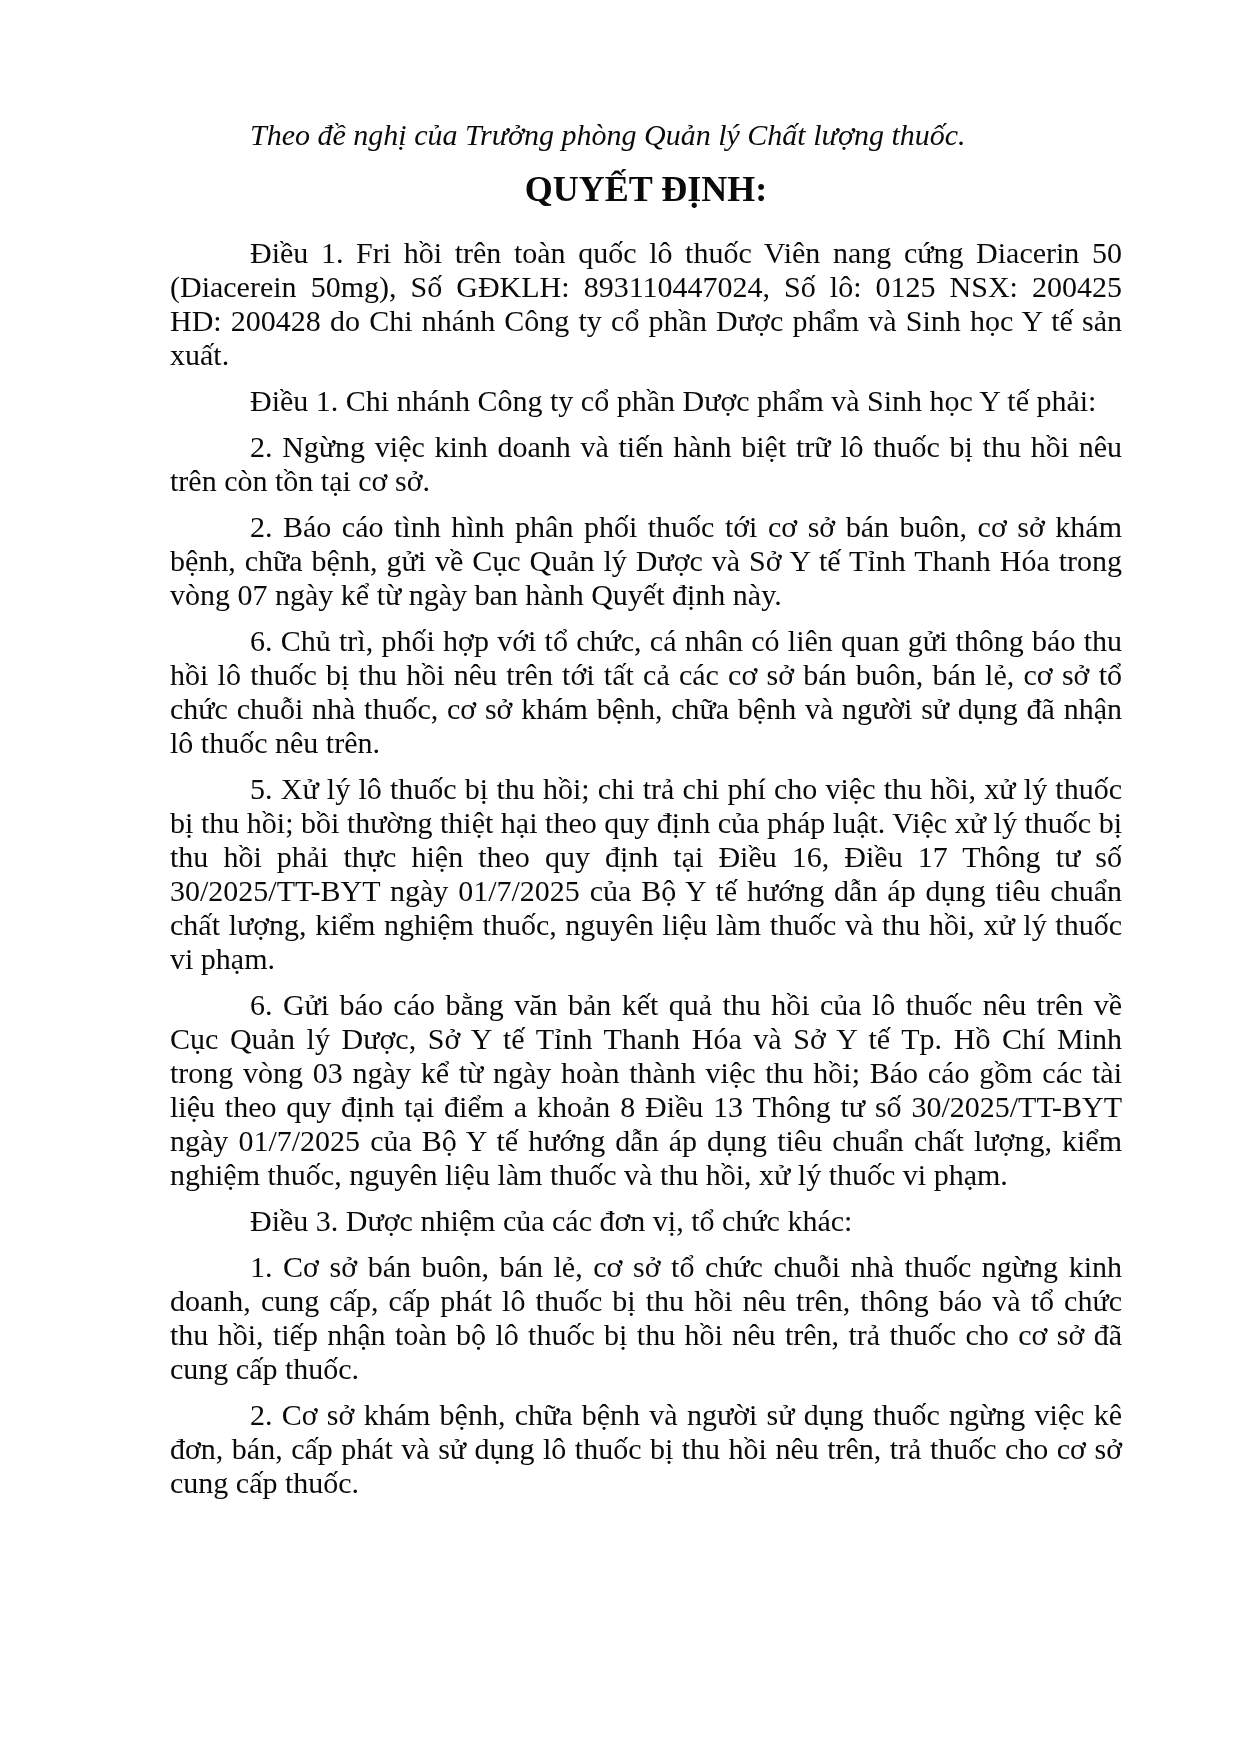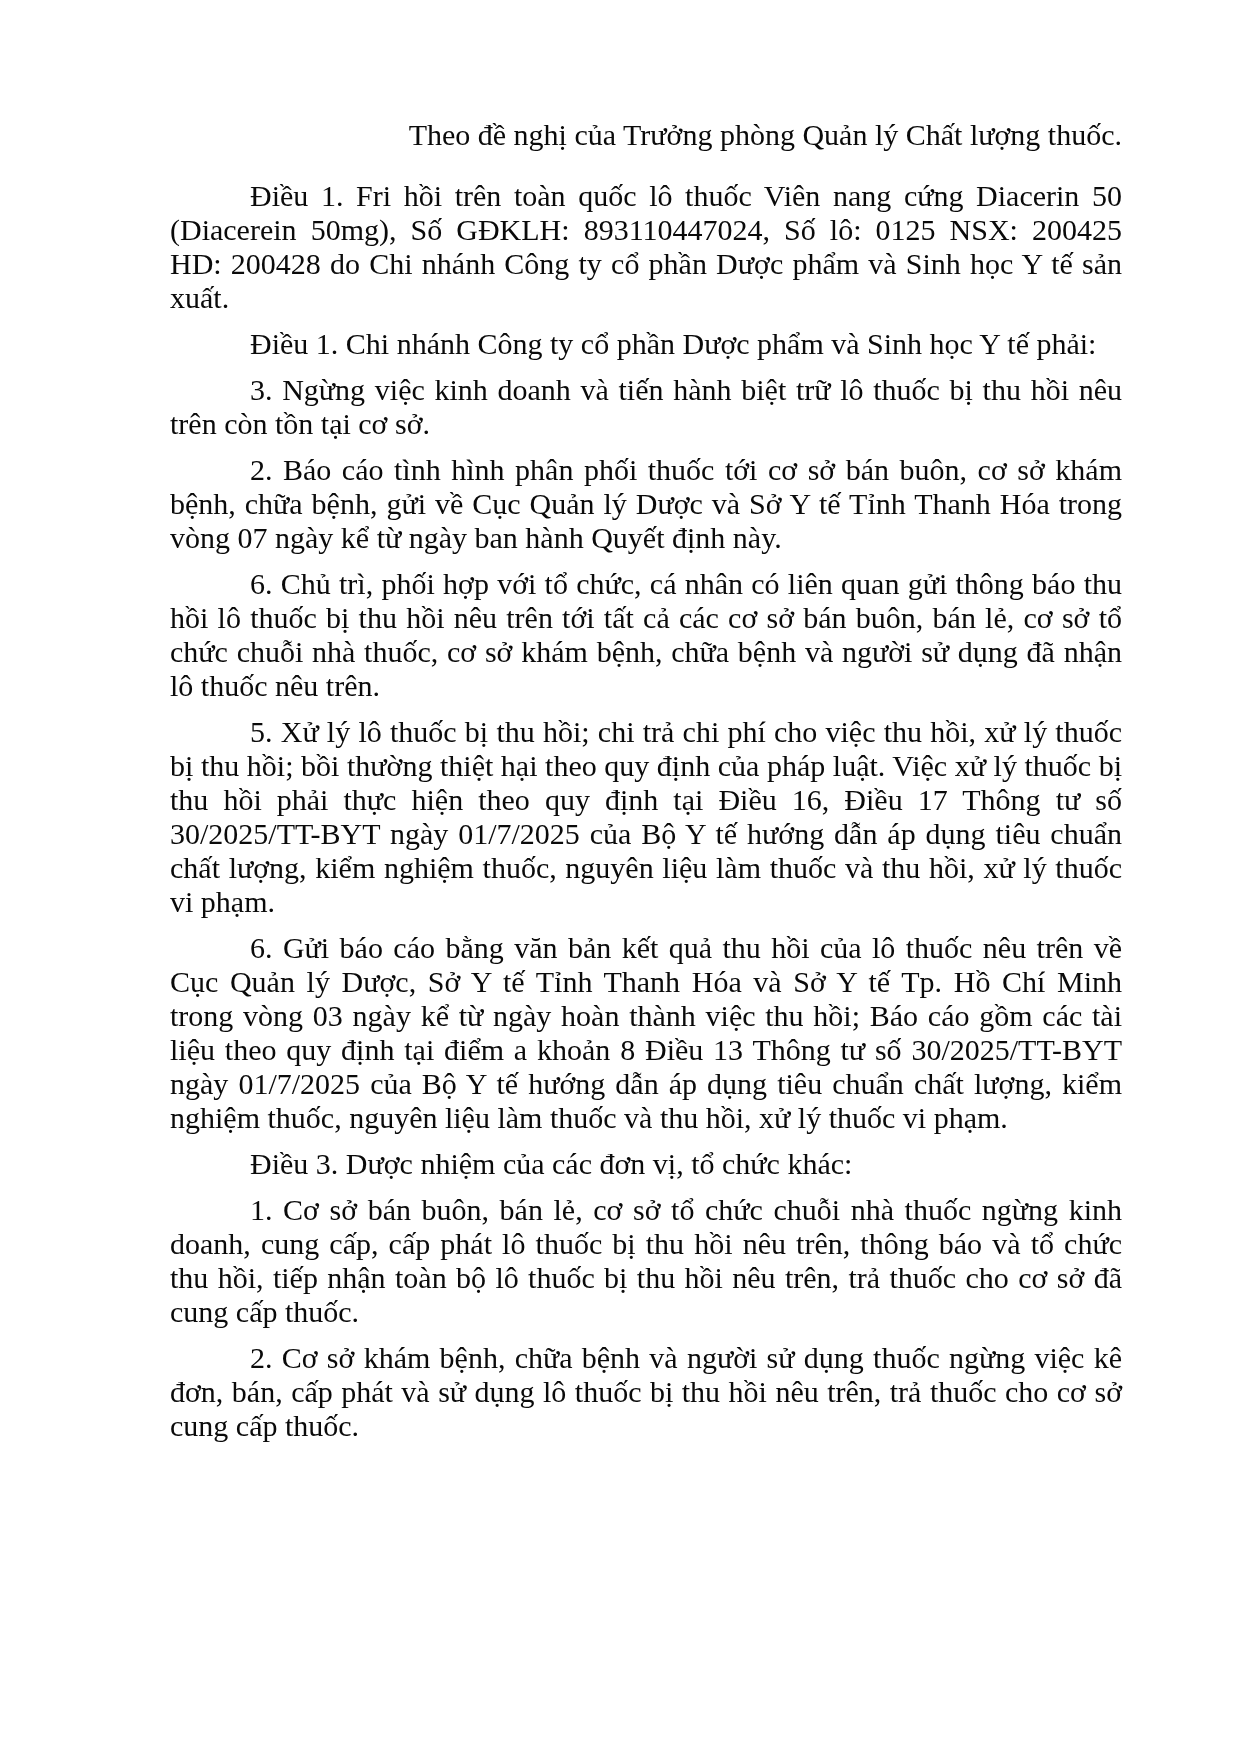--- a/index.html
+++ b/index.html
@@ -14,23 +14,24 @@
     background: #ffffff;
     box-sizing: border-box;
     padding: 118px 119px 0 170px;
     color: #0a0a0a;
     font-family: "Liberation Serif", "DejaVu Serif", serif;
     font-size: 30px;
     line-height: 34px;
     overflow: hidden;
   }
   .intro {
-    margin: 0 0 27px 0;
+    margin: 0 0 16px 0;
     text-indent: 80px;
-    text-align: right;
+    font-style: italic;
+    text-align: left;
   }
   .title {
     margin: 14px 0 26px 0;
     font-size: 36px;
     line-height: 42px;
     font-weight: bold;
     text-align: center;
   }
   .para {
     margin: 0 0 12px 0;
@@ -42,32 +43,33 @@
     font-weight: normal;
   }
 </style>
 </head>
 <body>
 
 <div class="page">
 
   <p class="intro">Theo đề nghị của Trưởng phòng Quản lý Chất lượng thuốc.</p>
 
+  <h1 class="title">QUYẾT ĐỊNH:</h1>
 
   <p class="para">
     <b>Điều 1.</b>
     <span>Fri hồi trên toàn quốc lô thuốc Viên nang cứng Diacerin 50 (Diacerein 50mg), Số GĐKLH: 893110447024, Số lô: 0125  NSX: 200425  HD: 200428 do Chi nhánh Công ty cổ phần Dược phẩm và Sinh học Y tế sản xuất.</span>
   </p>
 
   <p class="para">
     <b>Điều 1.</b>
     <span>Chi nhánh Công ty cổ phần Dược phẩm và Sinh học Y tế phải:</span>
   </p>
 
-  <p class="para">3. Ngừng việc kinh doanh và tiến hành biệt trữ lô thuốc bị thu hồi nêu trên còn tồn tại cơ sở.</p>
+  <p class="para">2. Ngừng việc kinh doanh và tiến hành biệt trữ lô thuốc bị thu hồi nêu trên còn tồn tại cơ sở.</p>
   <p class="para">2. Báo cáo tình hình phân phối thuốc tới cơ sở bán buôn, cơ sở khám bệnh, chữa bệnh, gửi về Cục Quản lý Dược và Sở Y tế Tỉnh Thanh Hóa trong vòng 07 ngày kể từ ngày ban hành Quyết định này.</p>
   <p class="para">6. Chủ trì, phối hợp với tổ chức, cá nhân có liên quan gửi thông báo thu hồi lô thuốc bị thu hồi nêu trên tới tất cả các cơ sở bán buôn, bán lẻ, cơ sở tổ chức chuỗi nhà thuốc, cơ sở khám bệnh, chữa bệnh và người sử dụng đã nhận lô thuốc nêu trên.</p>
   <p class="para">5. Xử lý lô thuốc bị thu hồi; chi trả chi phí cho việc thu hồi, xử lý thuốc bị thu hồi; bồi thường thiệt hại theo quy định của pháp luật. Việc xử lý thuốc bị thu hồi phải thực hiện theo quy định tại Điều 16, Điều 17 Thông tư số 30/2025/TT-BYT ngày 01/7/2025 của Bộ Y tế hướng dẫn áp dụng tiêu chuẩn chất lượng, kiểm nghiệm thuốc, nguyên liệu làm thuốc và thu hồi, xử lý thuốc vi phạm.</p>
   <p class="para">6. Gửi báo cáo bằng văn bản kết quả thu hồi của lô thuốc nêu trên về Cục Quản lý Dược, Sở Y tế Tỉnh Thanh Hóa và Sở Y tế Tp. Hồ Chí Minh trong vòng 03 ngày kể từ ngày hoàn thành việc thu hồi; Báo cáo gồm các tài liệu theo quy định tại điểm a khoản 8 Điều 13 Thông tư số 30/2025/TT-BYT ngày 01/7/2025 của Bộ Y tế hướng dẫn áp dụng tiêu chuẩn chất lượng, kiểm nghiệm thuốc, nguyên liệu làm thuốc và thu hồi, xử lý thuốc vi phạm.</p>
 
   <p class="para">
     <b>Điều 3.</b>
     <span>Dược nhiệm của các đơn vị, tổ chức khác:</span>
   </p>
 

